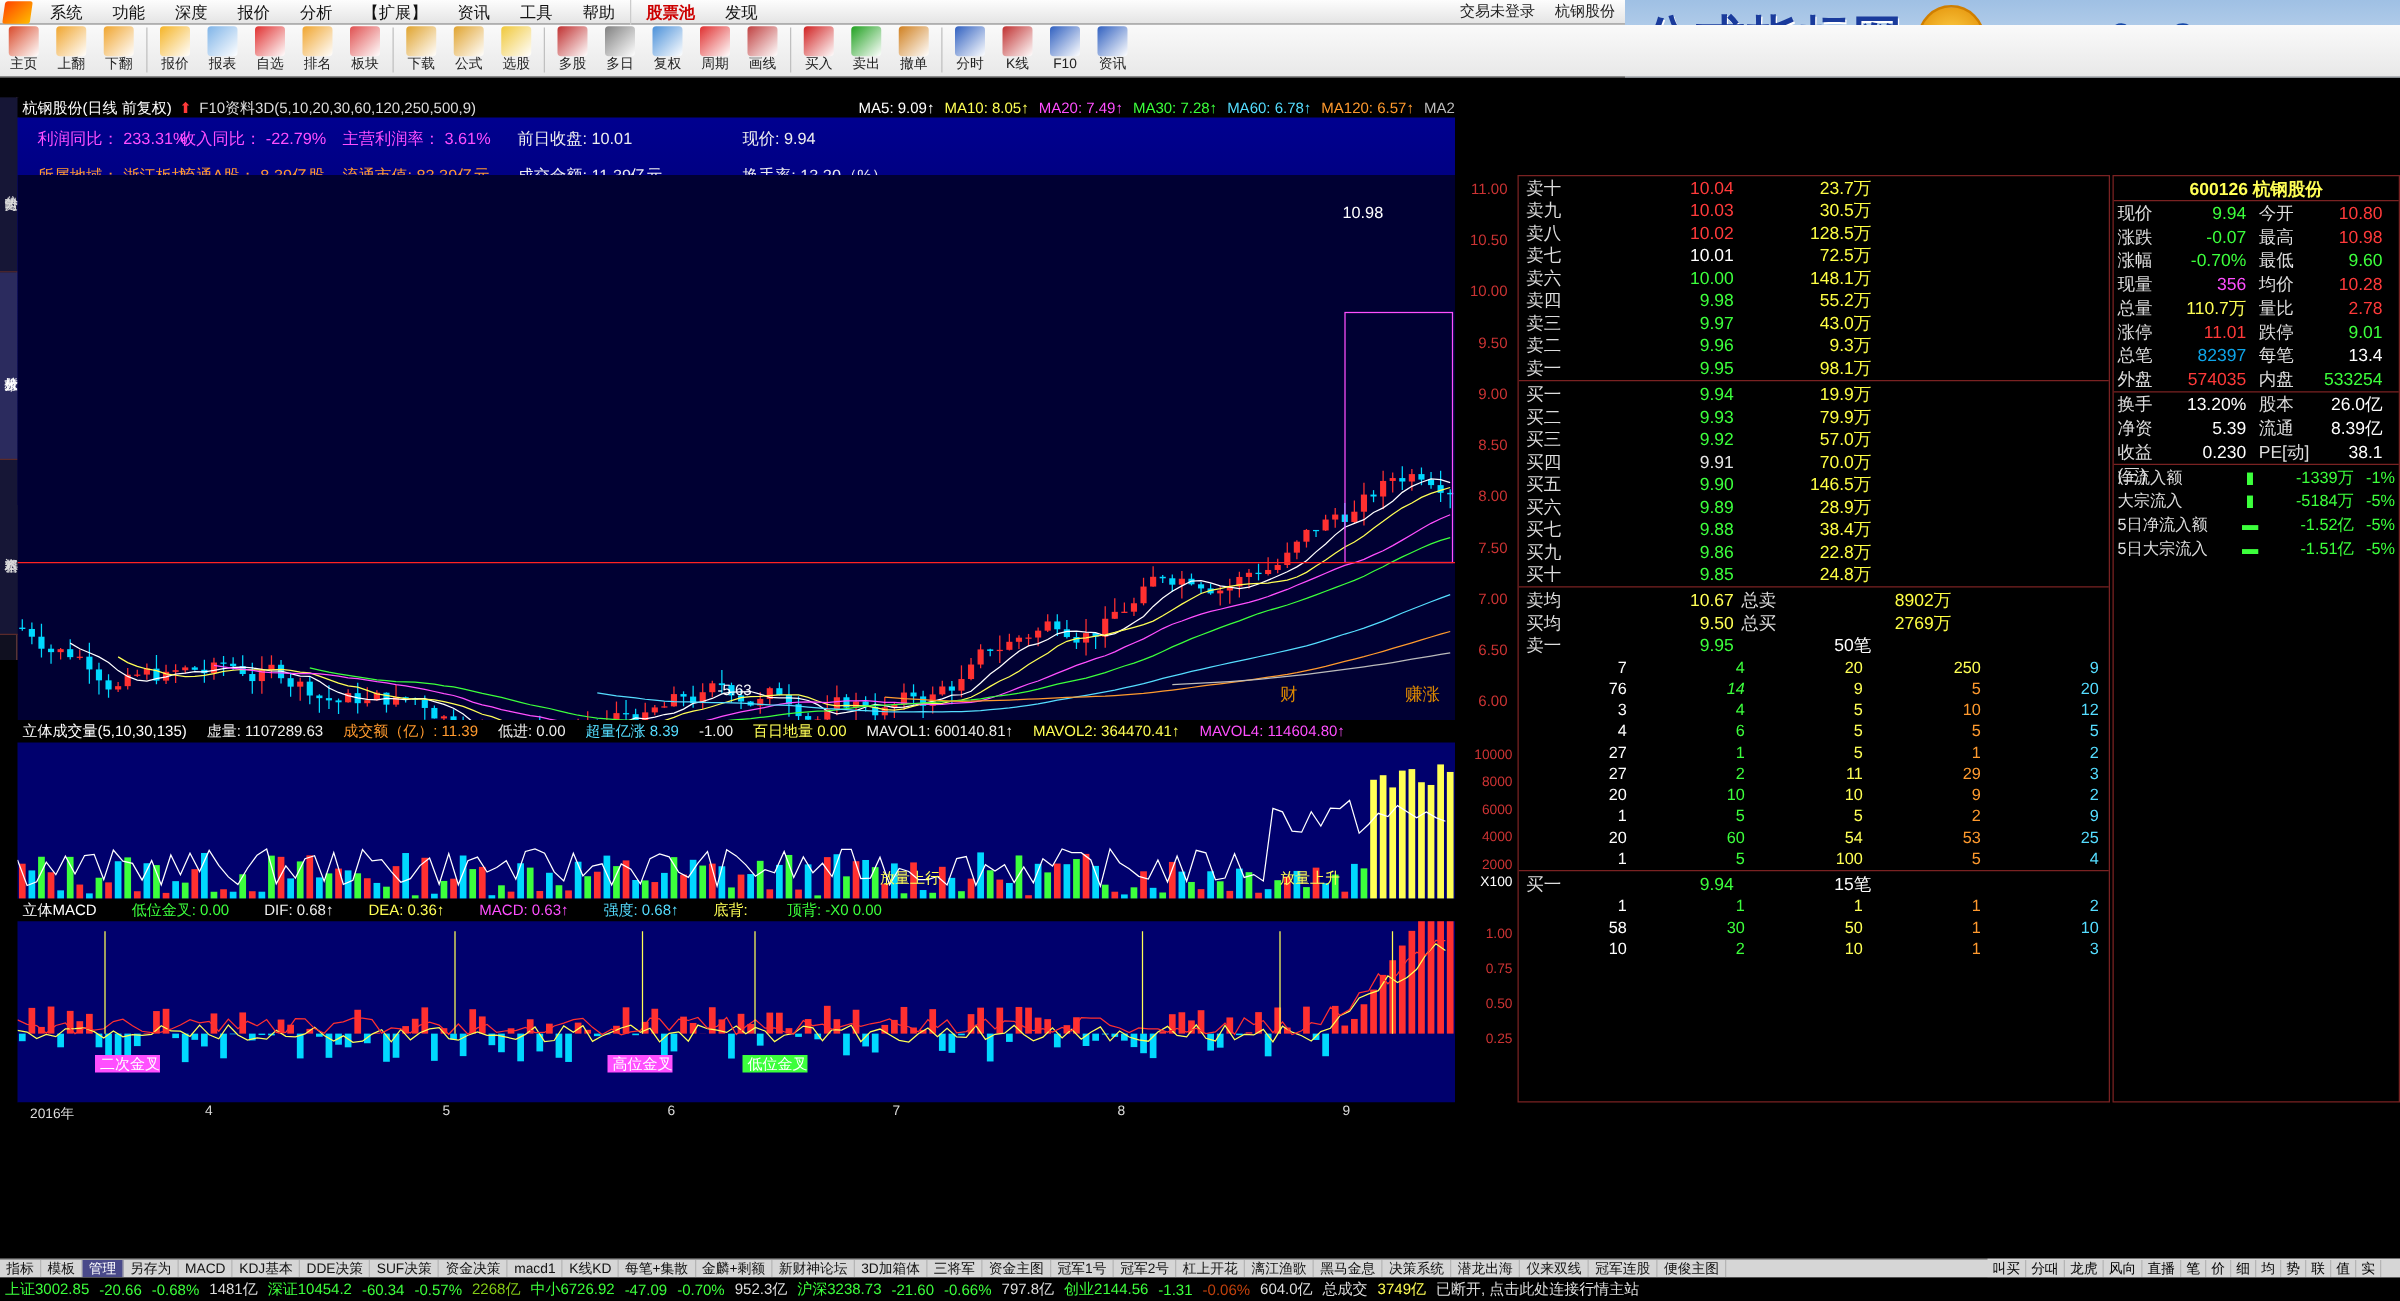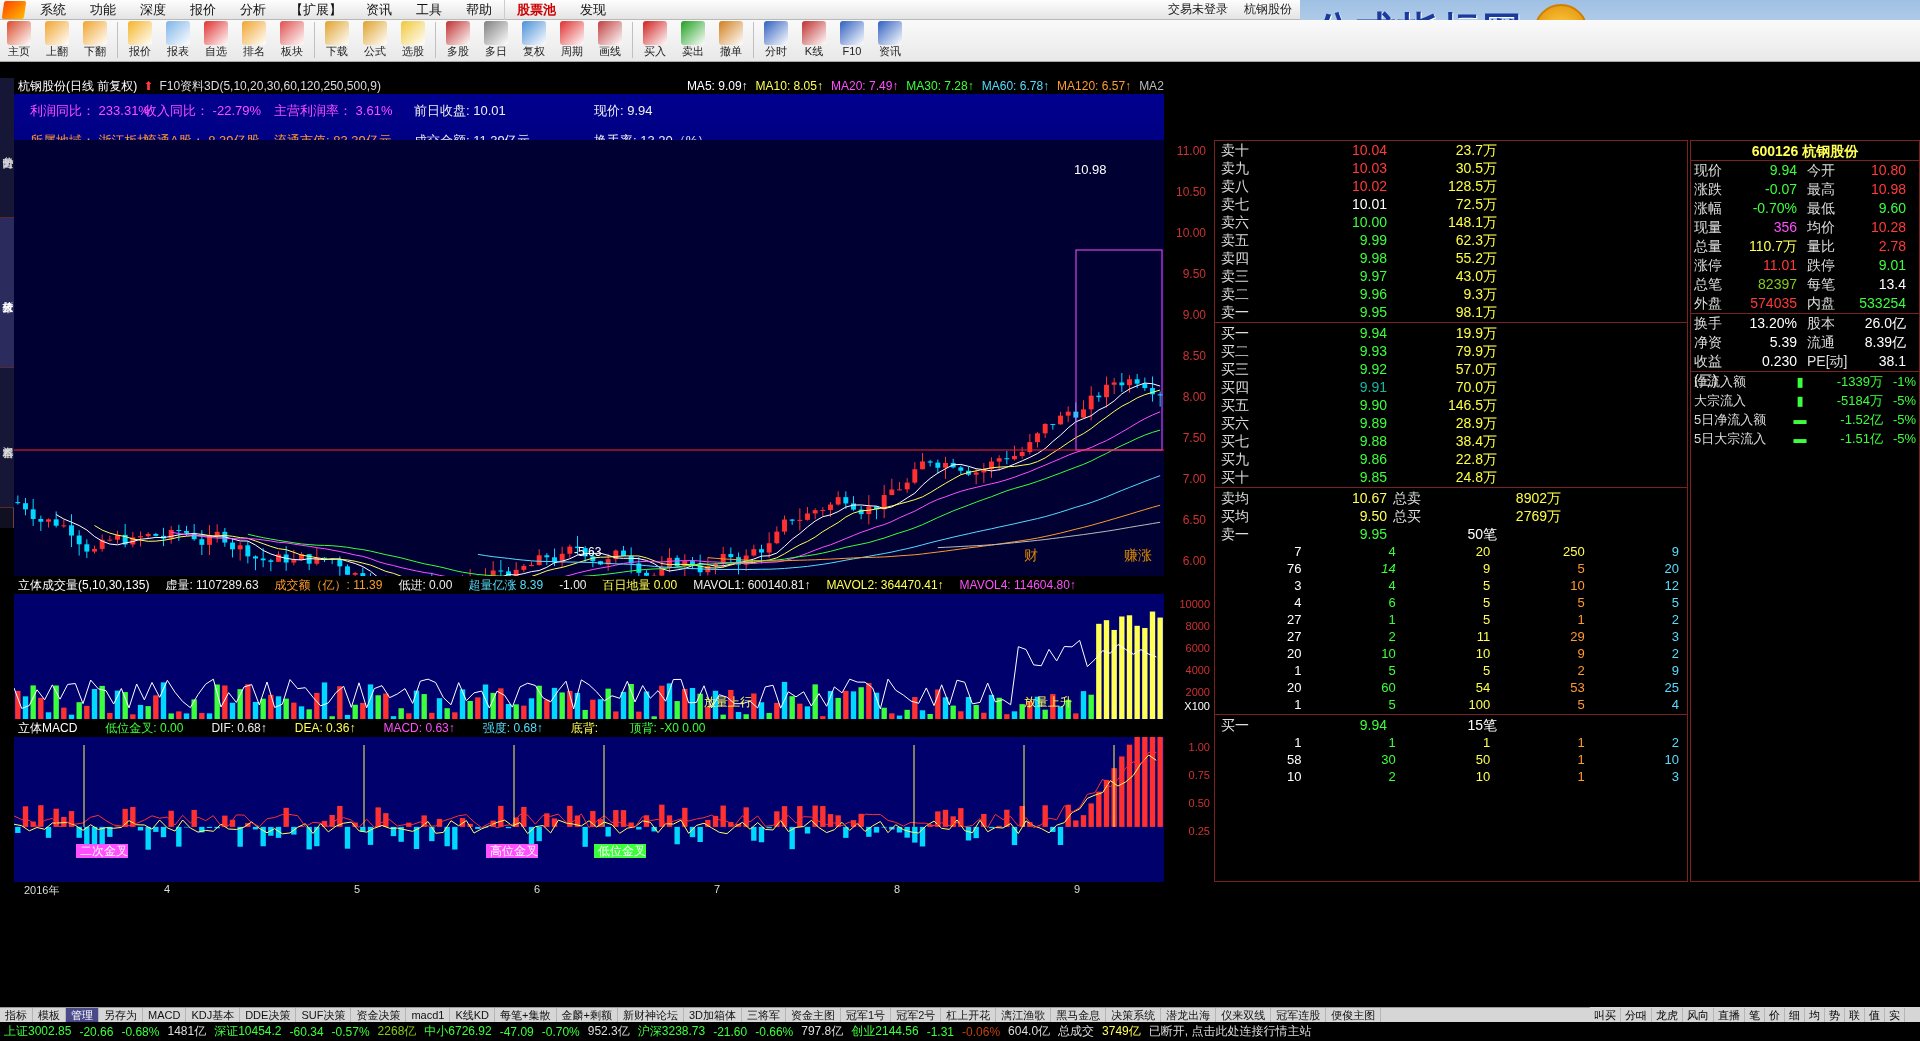--- a/index.html
+++ b/index.html
@@ -1002,25 +1002,20 @@
         <div class="lbl">卖七</div>
         <div class="px" style="color: rgb(255, 255, 255);">10.01</div>
         <div class="vol">72.5万</div>
       </div>
       <div class="brow">
         <div class="lbl">卖六</div>
         <div class="px" style="color: rgb(60, 255, 60);">10.00</div>
         <div class="vol">148.1万</div>
       </div>
       <div class="brow">
-        <div class="lbl">卖五</div>
-        <div class="px" style="color: rgb(60, 255, 60);">9.99</div>
-        <div class="vol">62.3万</div>
-      </div>
-      <div class="brow">
         <div class="lbl">卖四</div>
         <div class="px" style="color: rgb(60, 255, 60);">9.98</div>
         <div class="vol">55.2万</div>
       </div>
       <div class="brow">
         <div class="lbl">卖三</div>
         <div class="px" style="color: rgb(60, 255, 60);">9.97</div>
         <div class="vol">43.0万</div>
       </div>
       <div class="brow">
@@ -1044,21 +1039,21 @@
         <div class="px" style="color: rgb(60, 255, 60);">9.93</div>
         <div class="vol">79.9万</div>
       </div>
       <div class="brow">
         <div class="lbl">买三</div>
         <div class="px" style="color: rgb(60, 255, 60);">9.92</div>
         <div class="vol">57.0万</div>
       </div>
       <div class="brow">
         <div class="lbl">买四</div>
-        <div class="px" style="color: #14b8a6;">9.91</div>
+        <div class="px" style="color: #e5e5e5;">9.91</div>
         <div class="vol">70.0万</div>
       </div>
       <div class="brow">
         <div class="lbl">买五</div>
         <div class="px" style="color: rgb(60, 255, 60);">9.90</div>
         <div class="vol">146.5万</div>
       </div>
       <div class="brow">
         <div class="lbl">买六</div>
         <div class="px" style="color: rgb(60, 255, 60);">9.89</div>
@@ -1233,21 +1228,21 @@
           <div class="v2" style="color: rgb(255, 58, 58);">2.78</div>
         </div>
         <div class="qrow">
           <div class="k">涨停</div>
           <div class="v" style="color: rgb(255, 58, 58);">11.01</div>
           <div class="k2">跌停</div>
           <div class="v2" style="color: rgb(60, 255, 60);">9.01</div>
         </div>
         <div class="qrow">
           <div class="k">总笔</div>
-          <div class="v" style="color: #84cc16;">82397</div>
+          <div class="v" style="color: #0ea5e9;">82397</div>
           <div class="k2">每笔</div>
           <div class="v2" style="color: rgb(255, 255, 255);">13.4</div>
         </div>
         <div class="qrow">
           <div class="k">外盘</div>
           <div class="v" style="color: rgb(255, 58, 58);">574035</div>
           <div class="k2">内盘</div>
           <div class="v2" style="color: rgb(60, 255, 60);">533254</div>
         </div>
         <div class="qsep"></div>

